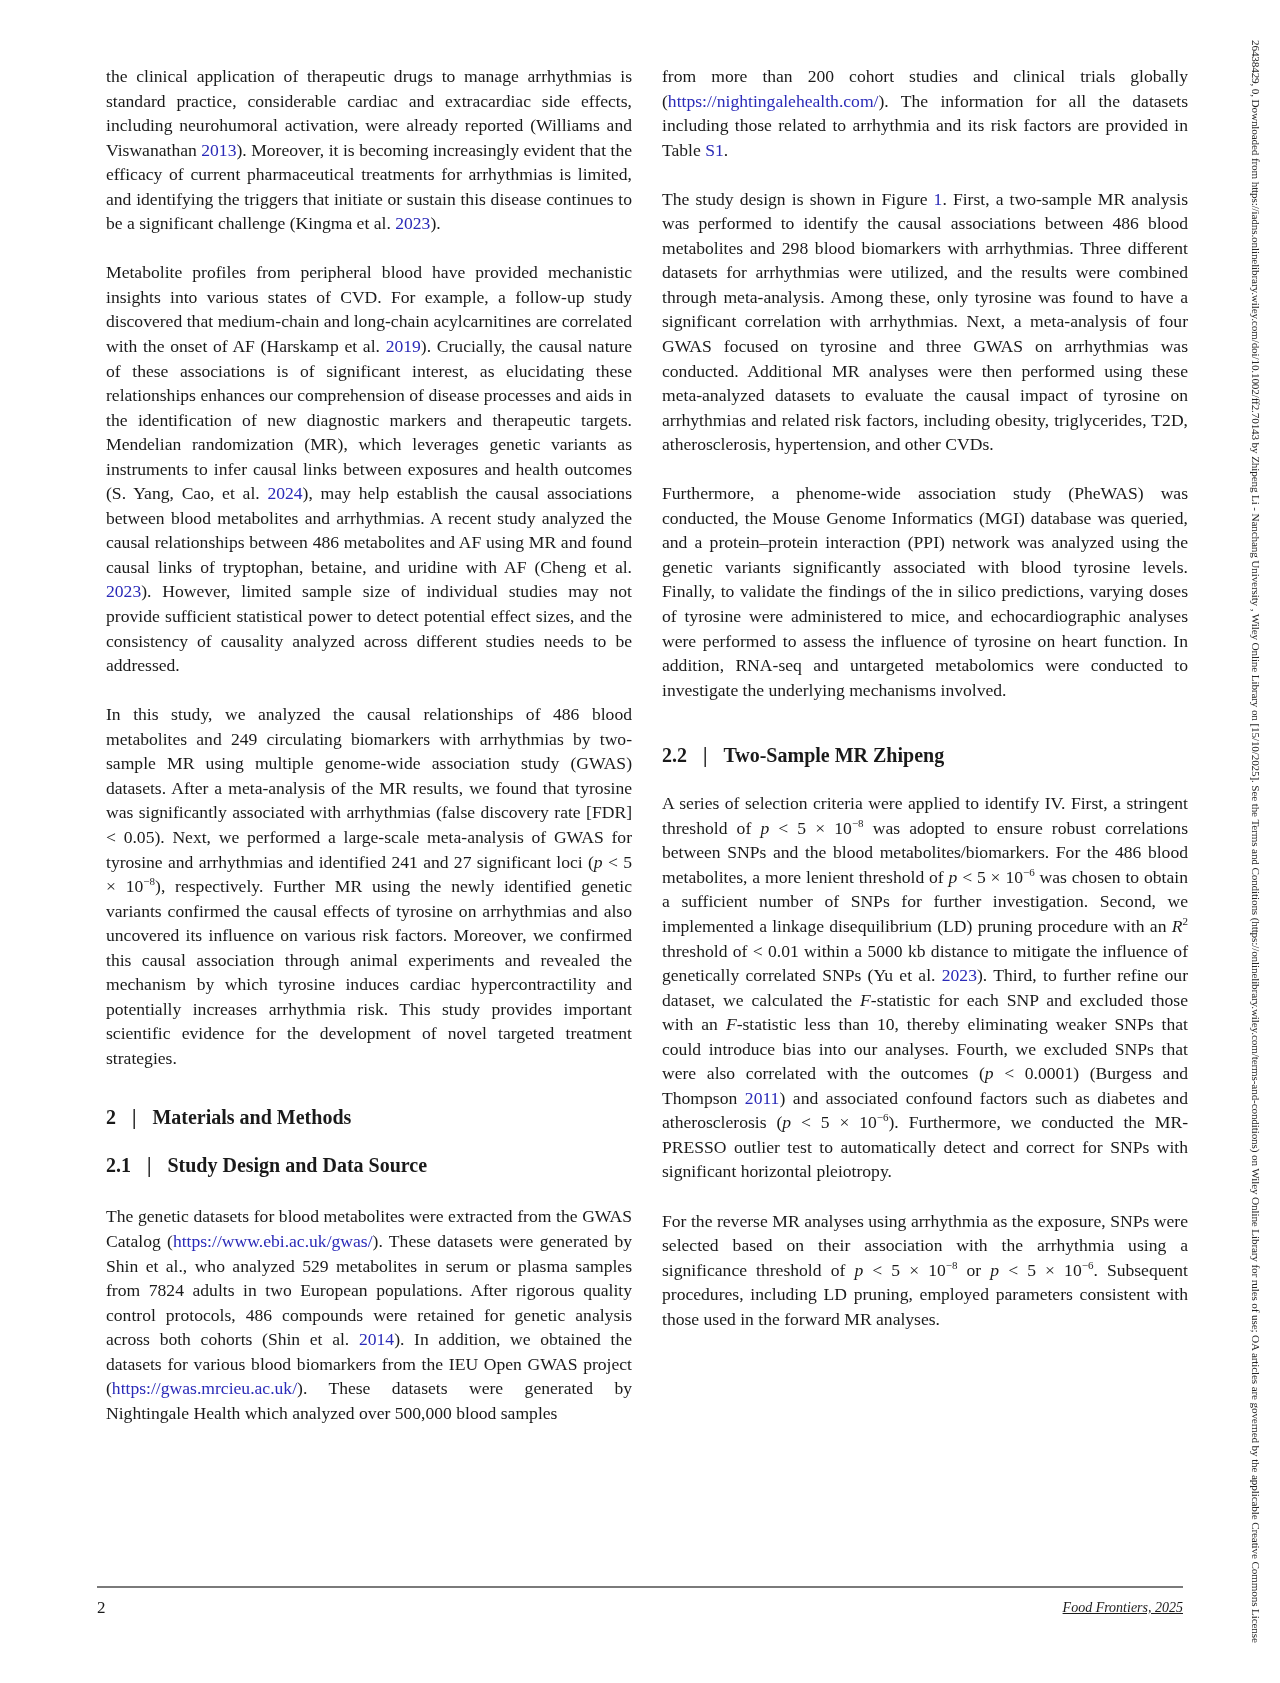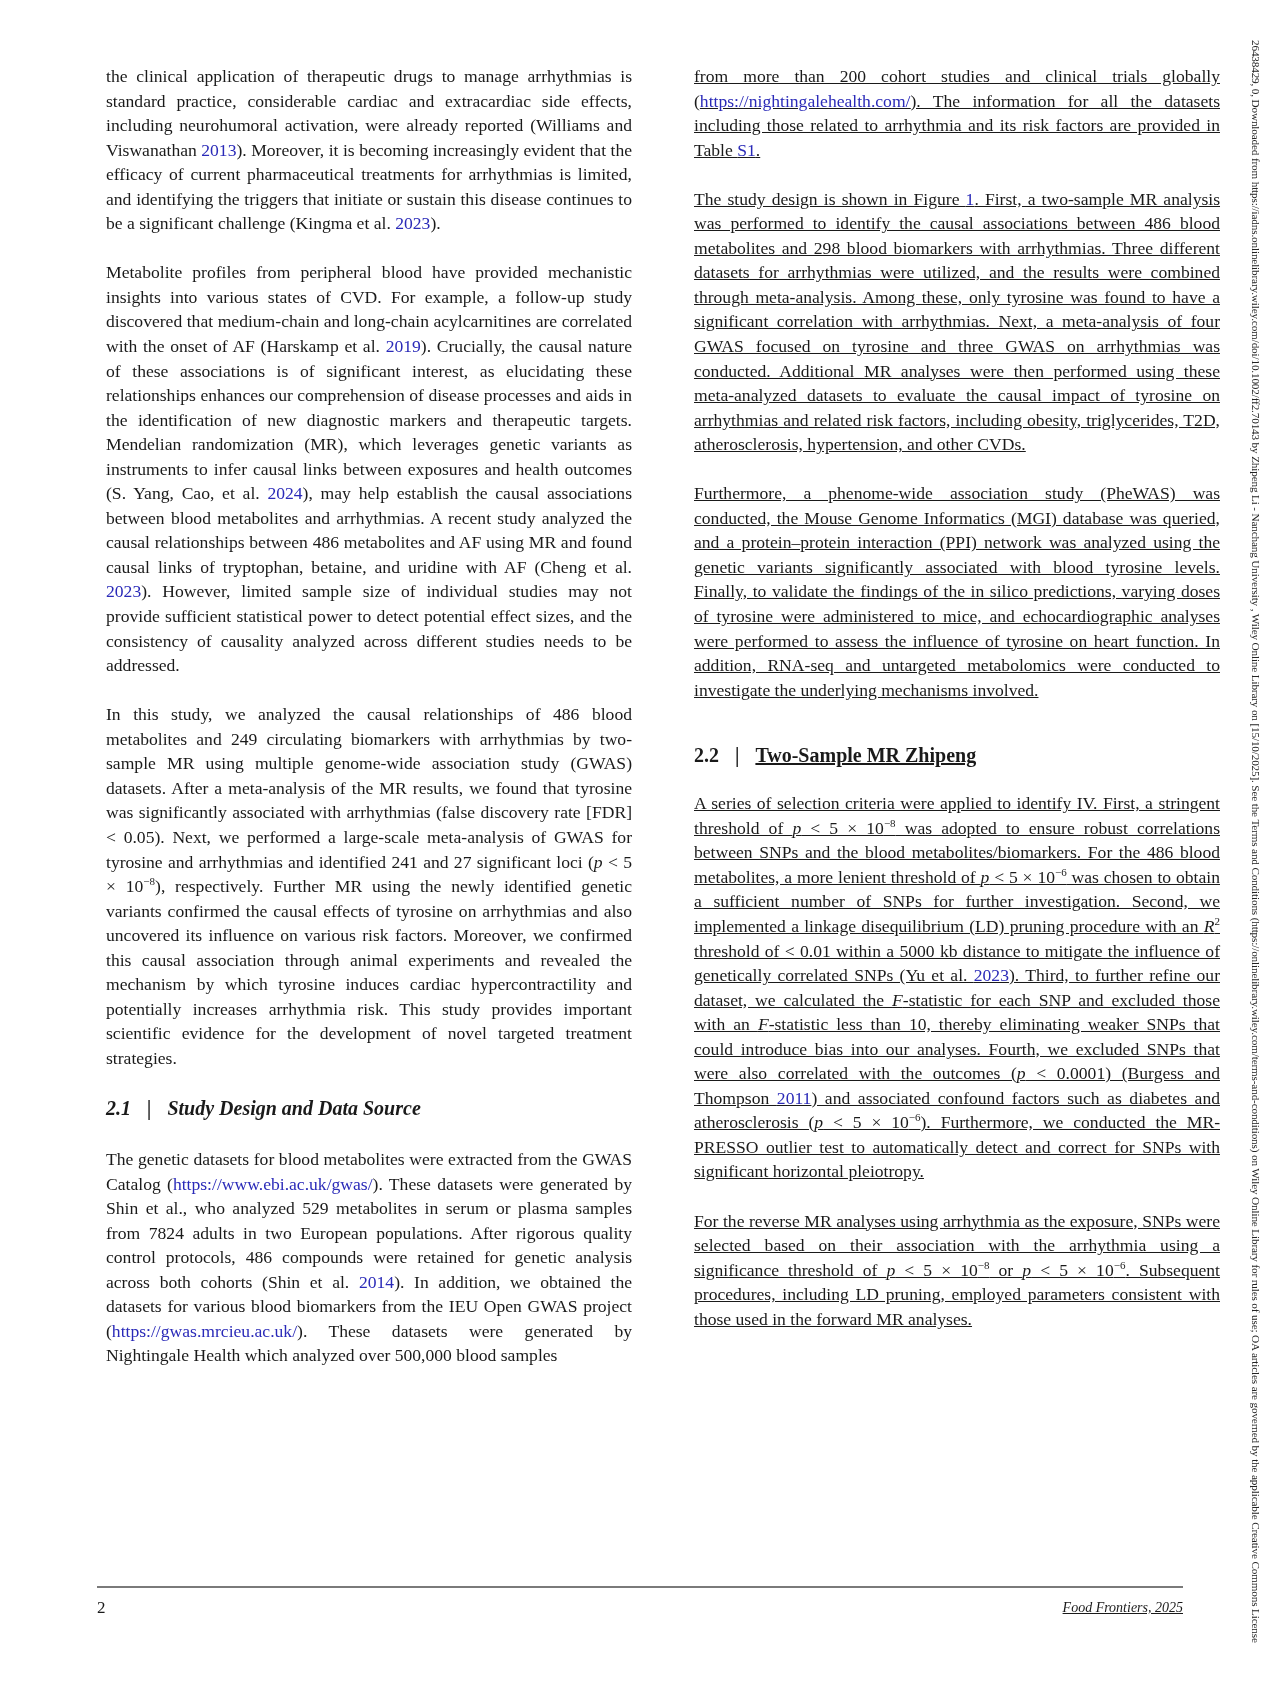--- a/index.html
+++ b/index.html
@@ -1,45 +1,46 @@
 <!DOCTYPE html>
 <html><head>
 <meta charset="utf-8">
 <style>
   html, body { margin:0; padding:0; background:#ffffff; }
   body { width:1280px; height:1683px; position:relative; overflow:hidden;
          font-family:"Liberation Serif","DejaVu Serif",serif; color:#1a1a1a; }
   .col { position:absolute; top:64px; width:526px; font-size:17.6px; line-height:24.55px; }
   .col-left { left:106px; }
-  .col-right { left:694px;text-decoration:underline; }
+  .col-right { left:662px; }
   .para { margin:0 0 24.55px 0; text-align:justify; hyphens:manual; }
   .link { color:#2a2ab8; text-decoration:none; }
   .ital { font-style:italic; }
   sup { font-size:11px; line-height:0; vertical-align:super; }
   .h1 { font-weight:bold; font-size:20px; margin:34px 0 0 0; height:26px; line-height:26px; }
-  .h2 { font-weight:bold; font-size:20px; margin:22px 0 26px 0; height:26px; line-height:26px;font-style:italic; }
+  .h2 { font-weight:bold; font-size:20px; margin:22px 0 26px 0; height:26px; line-height:26px; }
   .h2r { font-weight:bold; font-size:20px; margin:40px 0 23px 0; height:26px; line-height:26px; }
   .hnum { display:inline-block; }
   .hsep { display:inline-block; margin:0 16px; font-weight:bold; }
   .rule { position:absolute; left:97px; width:1086px; top:1586px; height:2px; background:#7a7a7a; }
   .footer-page { position:absolute; left:97px; top:1598px; font-size:17px; }
   .footer-journal { position:absolute; right:97px; top:1600px; font-size:14px; font-style:italic;text-decoration:underline; }
   .side { position:absolute; left:1262px; top:40px; transform-origin:0 0; transform:rotate(90deg);
           white-space:nowrap; font-size:11.2px; color:#222; letter-spacing:-0.15px; width:1600px; }
 </style>
 </head>
 <body>
 
 <div class="col col-left">
   <p class="para"><span>the clinical application of therapeutic drugs to manage arrhyth­mias is standard practice, considerable cardiac and extracardiac side effects, including neurohumoral activation, were already reported (Williams and Viswanathan </span><a class="link">2013</a><span>). Moreover, it is becoming increasingly evident that the efficacy of current phar­maceutical treatments for arrhythmias is limited, and identifying the triggers that initiate or sustain this disease continues to be a significant challenge (Kingma et al. </span><a class="link">2023</a><span>).</span></p>
 
   <p class="para"><span>Metabolite profiles from peripheral blood have provided mech­anistic insights into various states of CVD. For example, a follow-up study discovered that medium-chain and long-chain acylcarnitines are correlated with the onset of AF (Harskamp et al. </span><a class="link">2019</a><span>). Crucially, the causal nature of these associations is of significant interest, as elucidating these relationships enhances our comprehension of disease processes and aids in the identification of new diagnostic markers and therapeutic targets. Mendelian randomization (MR), which leverages genetic variants as instruments to infer causal links between exposures and health outcomes (S. Yang, Cao, et al. </span><a class="link">2024</a><span>), may help establish the causal associations between blood metabolites and arrhythmias. A recent study analyzed the causal relationships between 486 metabolites and AF using MR and found causal links of tryptophan, betaine, and uridine with AF (Cheng et al. </span><a class="link">2023</a><span>). However, limited sample size of individual studies may not provide sufficient statistical power to detect potential effect sizes, and the consistency of causality analyzed across different studies needs to be addressed.</span></p>
 
   <p class="para"><span>In this study, we analyzed the causal relationships of 486 blood metabolites and 249 circulating biomarkers with arrhythmias by two-sample MR using multiple genome-wide association study (GWAS) datasets. After a meta-analysis of the MR results, we found that tyrosine was significantly associated with arrhythmias (false discovery rate [FDR] &lt; 0.05). Next, we performed a large-scale meta-analysis of GWAS for tyrosine and arrhythmias and identified 241 and 27 significant loci (</span><span class="ital">p</span><span> &lt; 5 × 10</span><sup>−8</sup><span>), respectively. Further MR using the newly identified genetic variants confirmed the causal effects of tyrosine on arrhythmias and also uncovered its influence on various risk factors. Moreover, we confirmed this causal association through animal experiments and revealed the mechanism by which tyrosine induces cardiac hypercontractility and potentially increases arrhythmia risk. This study provides important scientific evidence for the development of novel targeted treatment strategies.</span></p>
 
+  <div class="h1"><span class="hnum">2</span><span class="hsep">|</span><span>Materials and Methods</span></div>
 
   <div class="h2"><span class="hnum">2.1</span><span class="hsep">|</span><span>Study Design and Data Source</span></div>
 
   <p class="para"><span>The genetic datasets for blood metabolites were extracted from the GWAS Catalog (</span><a class="link">https://www.ebi.ac.uk/gwas/</a><span>). These datasets were generated by Shin et al., who analyzed 529 metabolites in serum or plasma samples from 7824 adults in two European populations. After rigorous quality control protocols, 486 compounds were retained for genetic analysis across both cohorts (Shin et al. </span><a class="link">2014</a><span>). In addition, we obtained the datasets for various blood biomarkers from the IEU Open GWAS project (</span><a class="link">https://gwas.mrcieu.ac.uk/</a><span>). These datasets were generated by Nightingale Health which analyzed over 500,000 blood samples</span></p>
 </div>
 
 <div class="col col-right">
   <p class="para"><span>from more than 200 cohort studies and clinical trials globally (</span><a class="link">https://nightingalehealth.com/</a><span>). The information for all the datasets including those related to arrhythmia and its risk factors are provided in Table </span><a class="link">S1</a><span>.</span></p>
 
   <p class="para"><span>The study design is shown in Figure </span><a class="link">1</a><span>. First, a two-sample MR analysis was performed to identify the causal associations between 486 blood metabolites and 298 blood biomarkers with arrhythmias. Three different datasets for arrhythmias were uti­lized, and the results were combined through meta-analysis. Among these, only tyrosine was found to have a significant correlation with arrhythmias. Next, a meta-analysis of four GWAS focused on tyrosine and three GWAS on arrhythmias was conducted. Additional MR analyses were then performed using these meta-analyzed datasets to evaluate the causal impact of tyrosine on arrhythmias and related risk factors, including obesity, triglycerides, T2D, atherosclerosis, hypertension, and other CVDs.</span></p>

